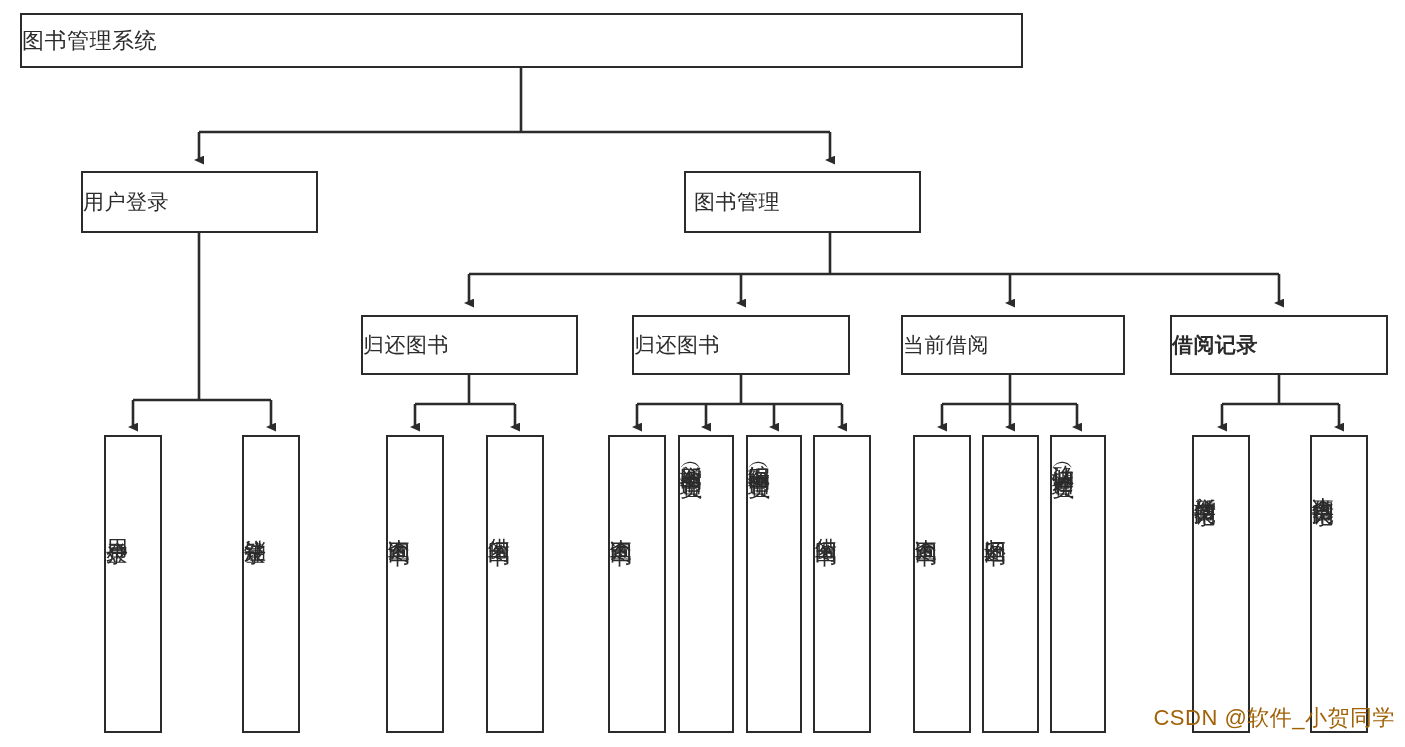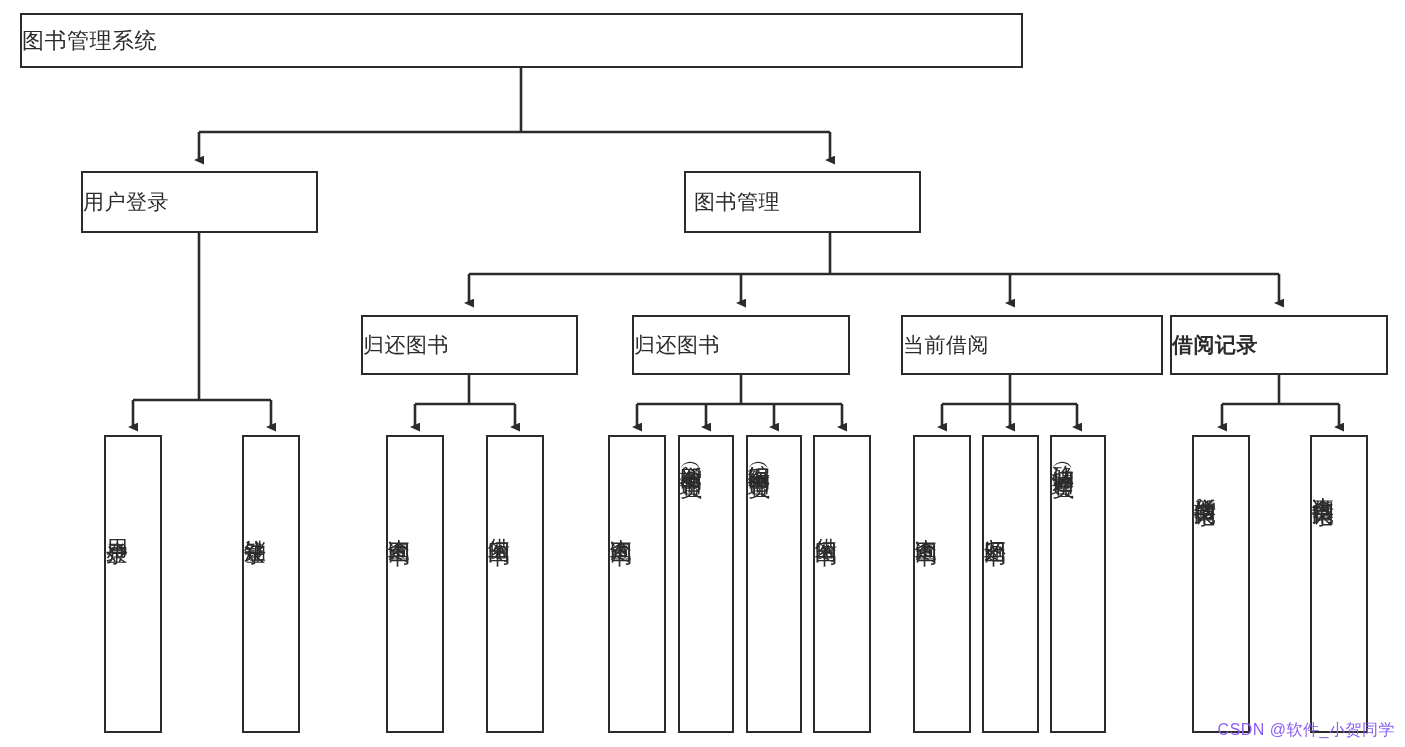--- a/index.html
+++ b/index.html
@@ -61,23 +61,23 @@
     text-orientation: upright;
     font-size: 22px;
     line-height: 1.0;
     letter-spacing: 2px;
     white-space: nowrap;
     text-align: left;
   }
   .watermark {
     position: absolute;
     right: 10px;
-    bottom: 6px;
-    font-size: 16px;
-    color: #8b5cf6;
+    bottom: 14px;
+    font-size: 22px;
+    color: #a16207;
     white-space: nowrap;
     z-index: 5;
     letter-spacing: 0.5px;
   }
 </style>
 </head>
 <body>
 
 <div id="canvas">
 
@@ -141,21 +141,21 @@
   <div class="node h-node" style="left:684px; top:171px; width:237px; height:62px;padding-left:8px;">
     <span class="node-label">图书管理</span>
   </div>
 
   <div class="node h-node" style="left:361px; top:315px; width:217px; height:60px;">
     <span class="node-label">归还图书</span>
   </div>
   <div class="node h-node" style="left:632px; top:315px; width:218px; height:60px;">
     <span class="node-label">归还图书</span>
   </div>
-  <div class="node h-node" style="left:901px; top:315px; width:262px; height:60px;">
+  <div class="node h-node" style="left:901px; top:315px; width:224px; height:60px;">
     <span class="node-label">当前借阅</span>
   </div>
   <div class="node h-node" style="left:1170px; top:315px; width:218px; height:60px;font-weight:bold;">
     <span class="node-label">借阅记录</span>
   </div>
 
   <div class="node v-node" style="left:104px; top:435px; width:58px; height:298px; padding-top:84px;">
     <span class="node-label">用户登录</span>
   </div>
   <div class="node v-node" style="left:242px; top:435px; width:58px; height:298px; padding-top:84px;">

